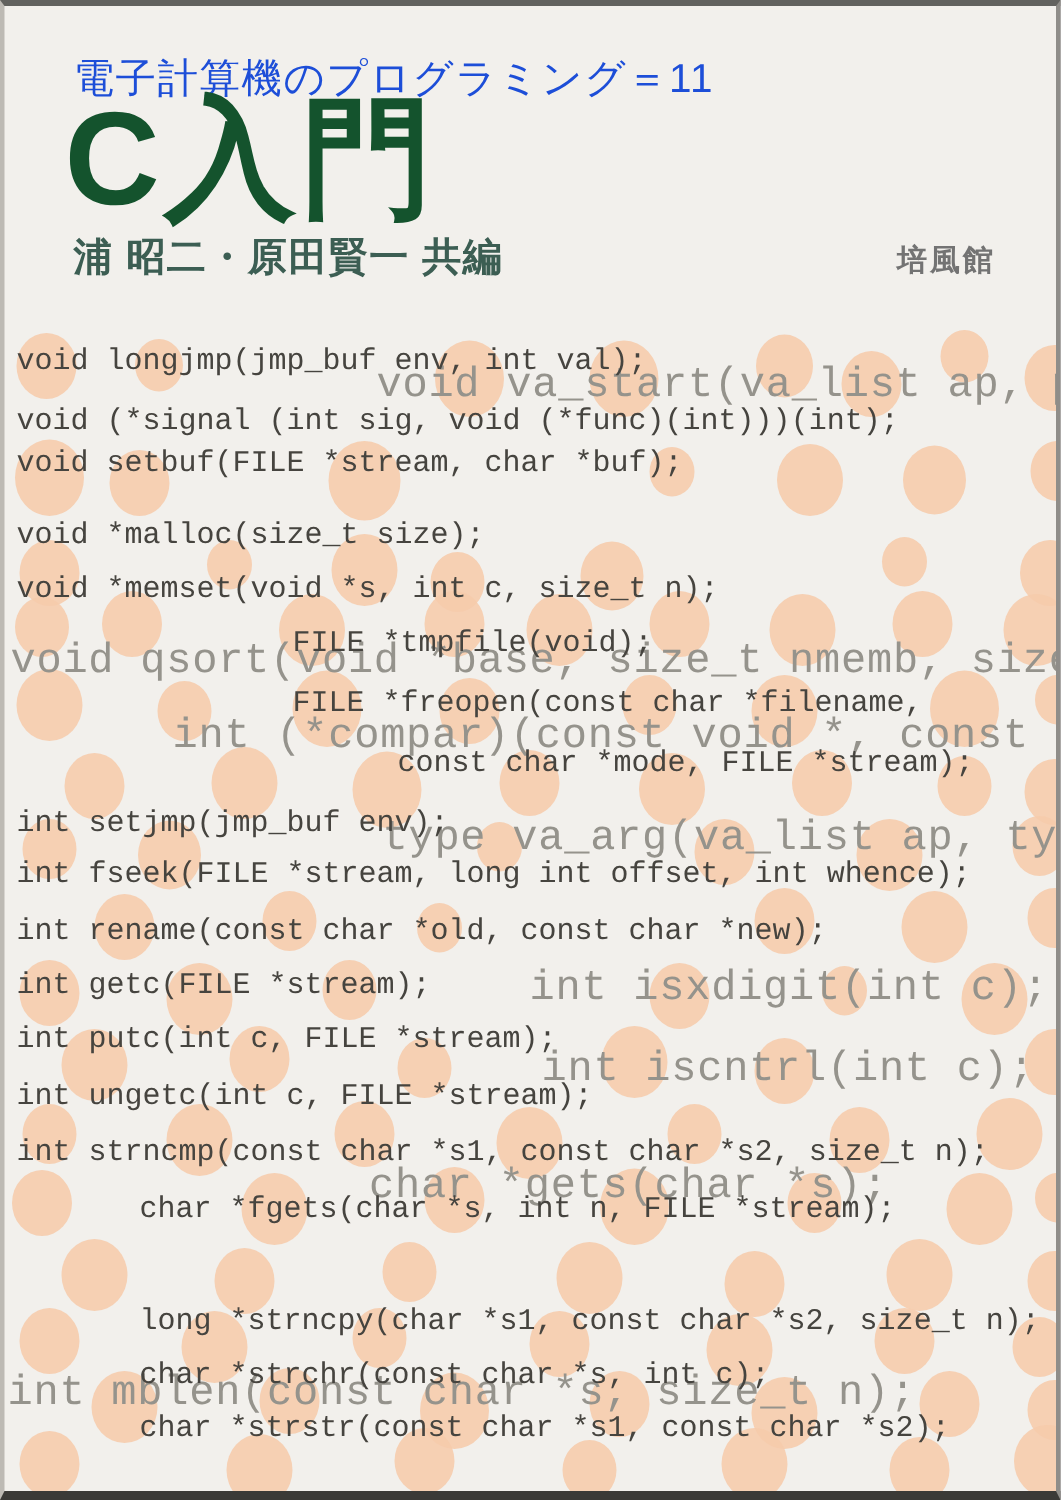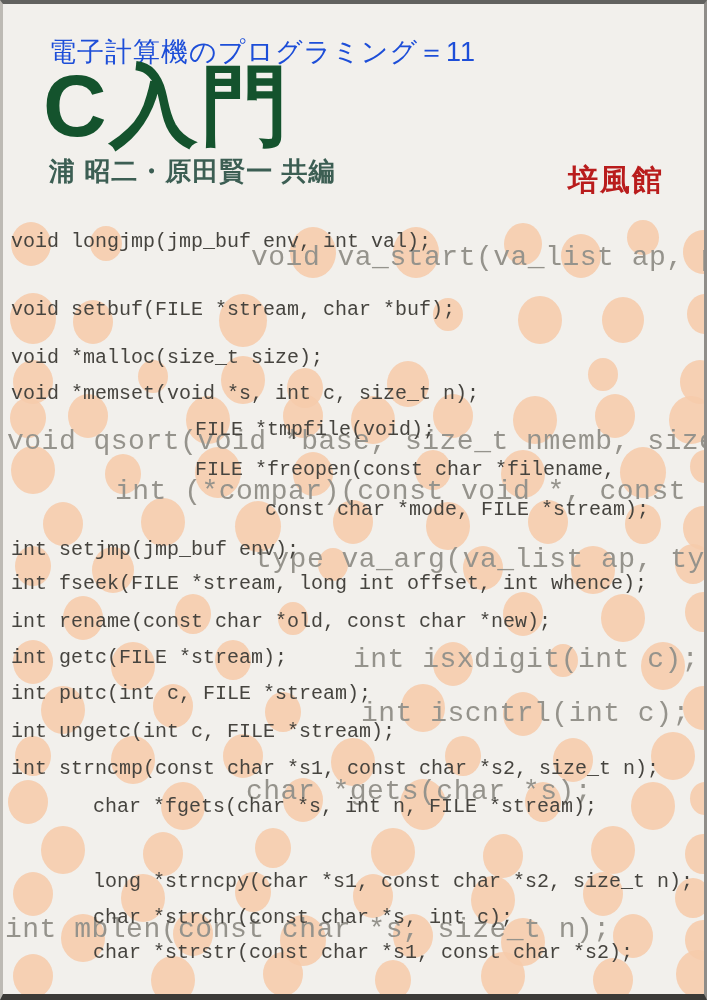--- a/index.html
+++ b/index.html
@@ -43,22 +43,22 @@
     font-size:88px; font-weight:bold; letter-spacing:3px;
     color:#14532d; line-height:1.1;
   }
   .authors {
     position:absolute; left:46px; top:150px;
     font-size:26px; font-weight:bold; letter-spacing:1px;
     color:#3c5e53;
   }
   .publisher {
     position:absolute; right:40px; top:156px;
-    font-size:30px; font-weight:bold; letter-spacing:2px;
-    color:#b91c1c;
+    font-size:20px; font-weight:bold; letter-spacing:2px;
+    color:#737373;
   }
 </style>
 </head>
 <body>
 
 <div class="cover">
   <div class="dots-layer">
       <div class="dot" style="left: 8px; top: 218px; width: 40px; height: 44px;"></div>
       <div class="dot" style="left: 87px; top: 222.4px; width: 32px; height: 35px;"></div>
       <div class="dot" style="left: 287px; top: 222.7px; width: 46px; height: 51px;"></div>
@@ -177,20 +177,21 @@
   <div class="code-layer">
       <div class="code-l" style="left: 248px; top: 240px;">void va_start(va_list ap, p</div>
       <div class="code-l" style="left: 4px; top: 424px;">void qsort(void *base, size_t nmemb, size</div>
       <div class="code-l" style="left: 112px; top: 474px;">int (*compar)(const void *, const v</div>
       <div class="code-l" style="left: 252px; top: 542px;">type va_arg(va_list ap, typ</div>
       <div class="code-l" style="left: 350px; top: 642px;">int isxdigit(int c);</div>
       <div class="code-l" style="left: 358px; top: 696px;">int iscntrl(int c);</div>
       <div class="code-l" style="left: 243px; top: 774px;">char *gets(char *s);</div>
       <div class="code-l" style="left: 2px; top: 912px;">int mblen(const char *s, size_t n);</div>
       <div class="code-s" style="left: 8px; top: 228px;">void longjmp(jmp_buf env, int val);</div>
+      <div class="code-s" style="left: 8px; top: 268px;">void (*signal (int sig, void (*func)(int)))(int);</div>
       <div class="code-s" style="left: 8px; top: 296px;">void setbuf(FILE *stream, char *buf);</div>
       <div class="code-s" style="left: 8px; top: 344px;">void *malloc(size_t size);</div>
       <div class="code-s" style="left: 8px; top: 380px;">void *memset(void *s, int c, size_t n);</div>
       <div class="code-s" style="left: 192px; top: 416px;">FILE *tmpfile(void);</div>
       <div class="code-s" style="left: 192px; top: 456px;">FILE *freopen(const char *filename,</div>
       <div class="code-s" style="left: 262px; top: 496px;">const char *mode, FILE *stream);</div>
       <div class="code-s" style="left: 8px; top: 536px;">int setjmp(jmp_buf env);</div>
       <div class="code-s" style="left: 8px; top: 608px;">int rename(const char *old, const char *new);</div>
       <div class="code-s" style="left: 8px; top: 570px;">int fseek(FILE *stream, long int offset, int whence);</div>
       <div class="code-s" style="left: 8px; top: 644px;">int getc(FILE *stream);</div>

